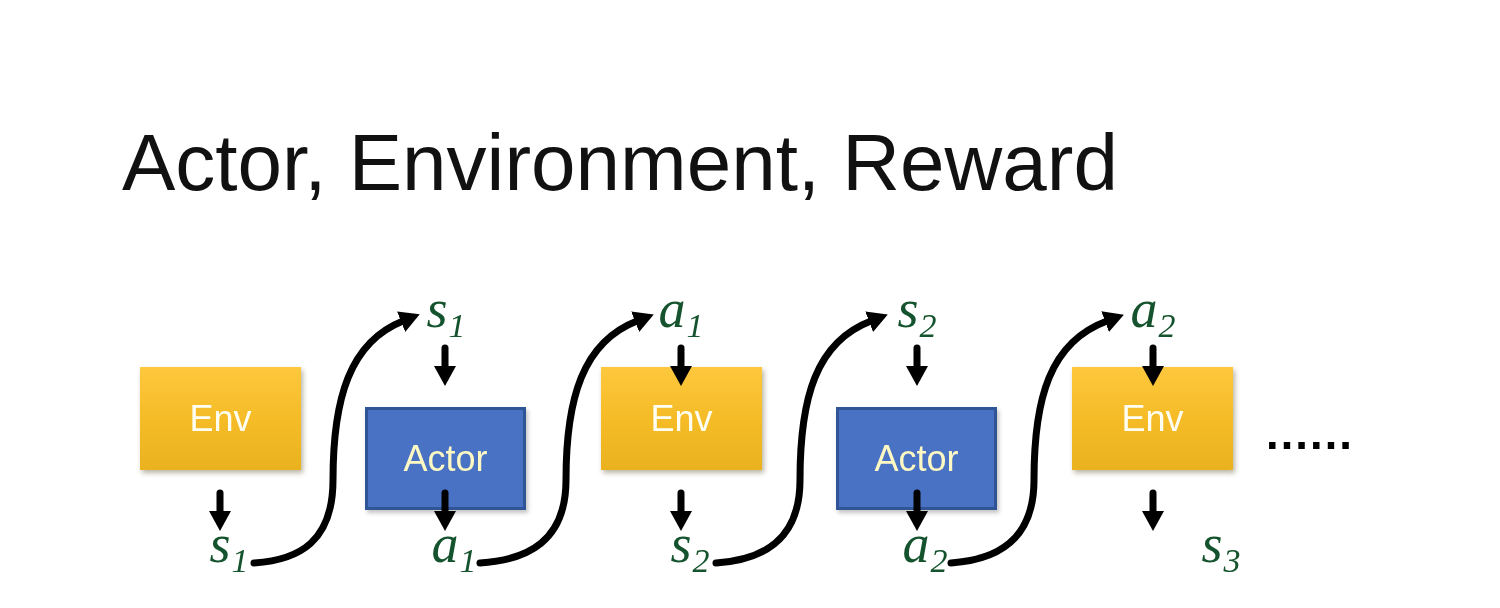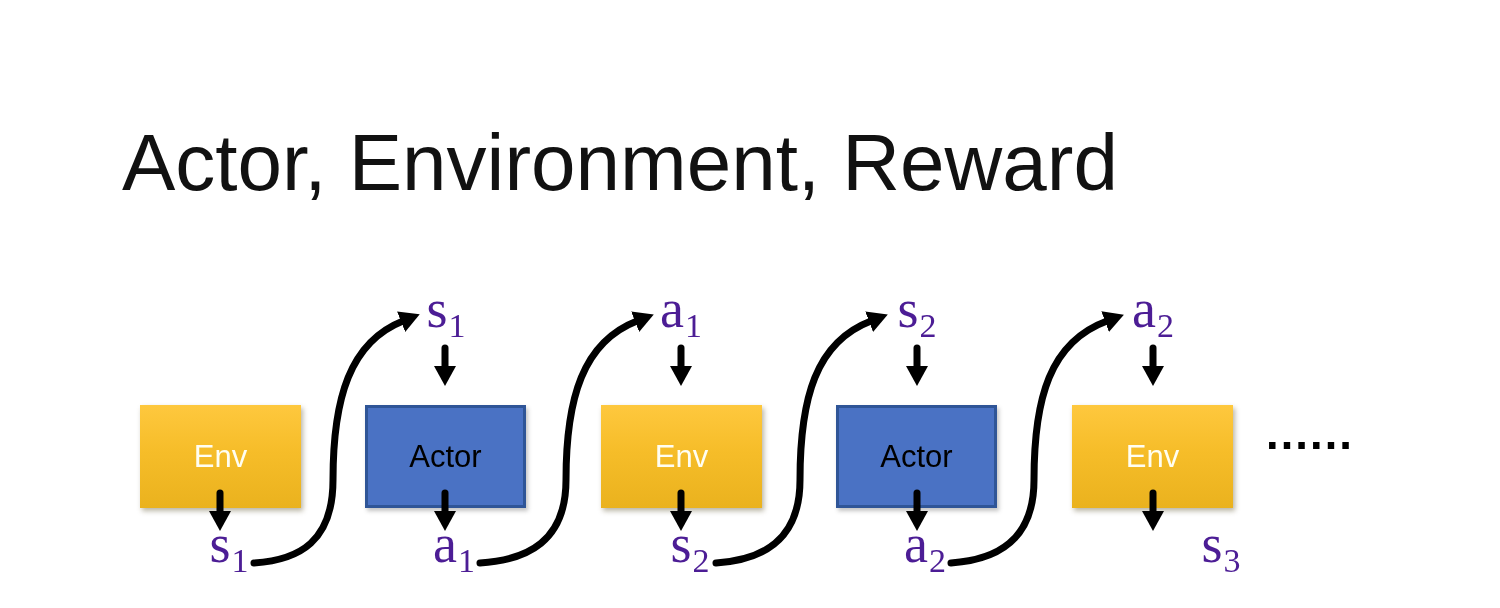--- a/index.html
+++ b/index.html
@@ -5,39 +5,40 @@
   html,body{margin:0;padding:0;background:#fff;}
   .canvas{
     position:relative;width:1500px;height:608px;background:#FFFFFF;
     font-family:"Liberation Sans",sans-serif;overflow:hidden;
   }
   .title{
     position:absolute;left:122px;top:123px;font-size:80px;line-height:1;
     font-weight:300;letter-spacing:0;color:#111;white-space:nowrap;
   }
   .box{
-    position:absolute;top:405px;width:161px;height:103px;
+    position:absolute;top:367px;width:161px;height:103px;
     display:flex;align-items:center;justify-content:center;
-    font-size:31px;line-height:1;box-sizing:border-box;
+    font-size:36px;line-height:1;box-sizing:border-box;
   }
   .box.env{
     background:linear-gradient(180deg,#FEC83E 0%,#F6BD29 45%,#EAB21E 100%);
     color:#FFFEF2;
     box-shadow:2px 3px 5px rgba(80,70,30,.40);
   }
   .box.actor{
-    background:#4A72C4;border:3px solid #2F5597;color:#000000;
+    background:#4A72C4;border:3px solid #2F5597;color:#fef9c3;
     box-shadow:2px 3px 4px rgba(60,60,60,.30);
+    margin-top:40px;
   }
   .b1{left:140px}.b2{left:365px}.b3{left:601px}.b4{left:836px}.b5{left:1072px}
 
   .mlabel{
     position:absolute;transform:translateX(-50%);
-    font-family:"Liberation Serif",serif;
-    font-size:54px;line-height:1;color:#4c1d95;white-space:nowrap;
+    font-family:"Liberation Serif",serif;font-style:italic;
+    font-size:54px;line-height:1;color:#14532d;white-space:nowrap;
   }
   .mlabel .sub{font-size:34px;position:relative;top:10px;margin-left:1px;}
   .toplab{top:282px}
   .botlab{top:517px}
   .tl1{left:446px}.tl2{left:681px}.tl3{left:917px}.tl4{left:1153px}
   .bl1{left:229px}.bl2{left:454px}.bl3{left:690px}.bl4{left:925px}.bl5{left:1221px}
 
   .arrows{position:absolute;left:0;top:0;width:1500px;height:608px;pointer-events:none;}
   .arr{stroke:#000;stroke-width:7;fill:none;stroke-linecap:round;}
 

